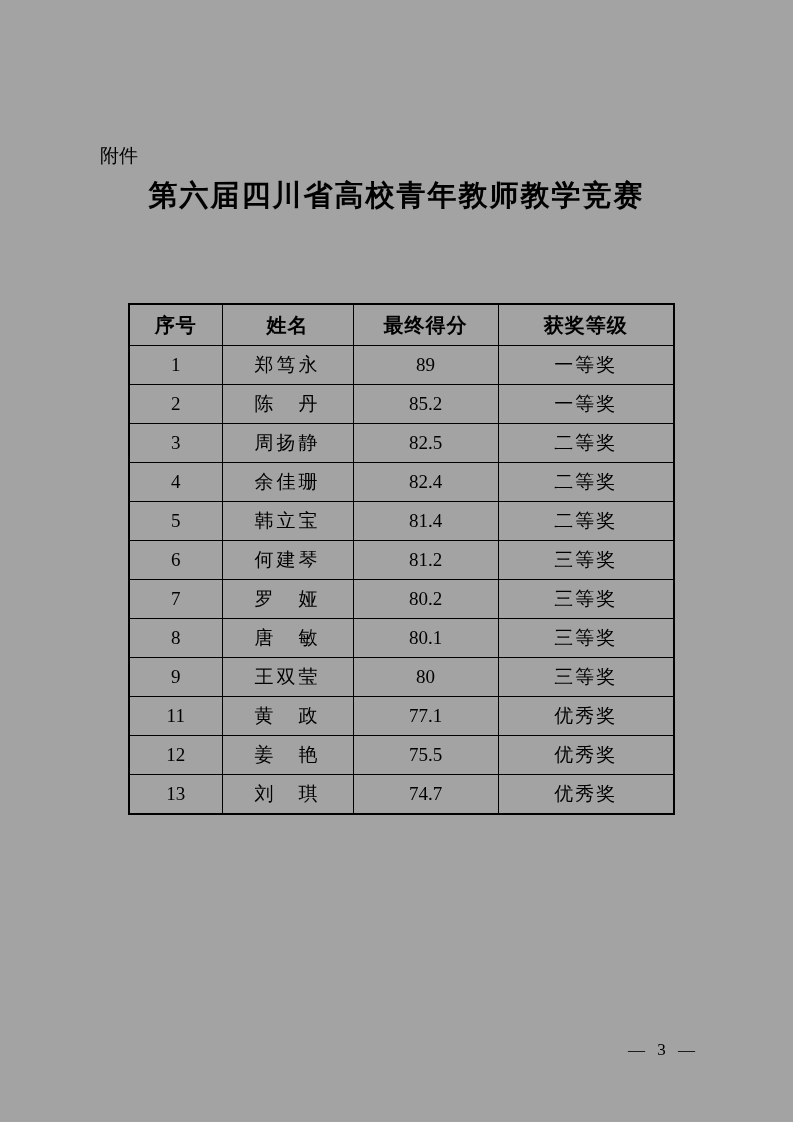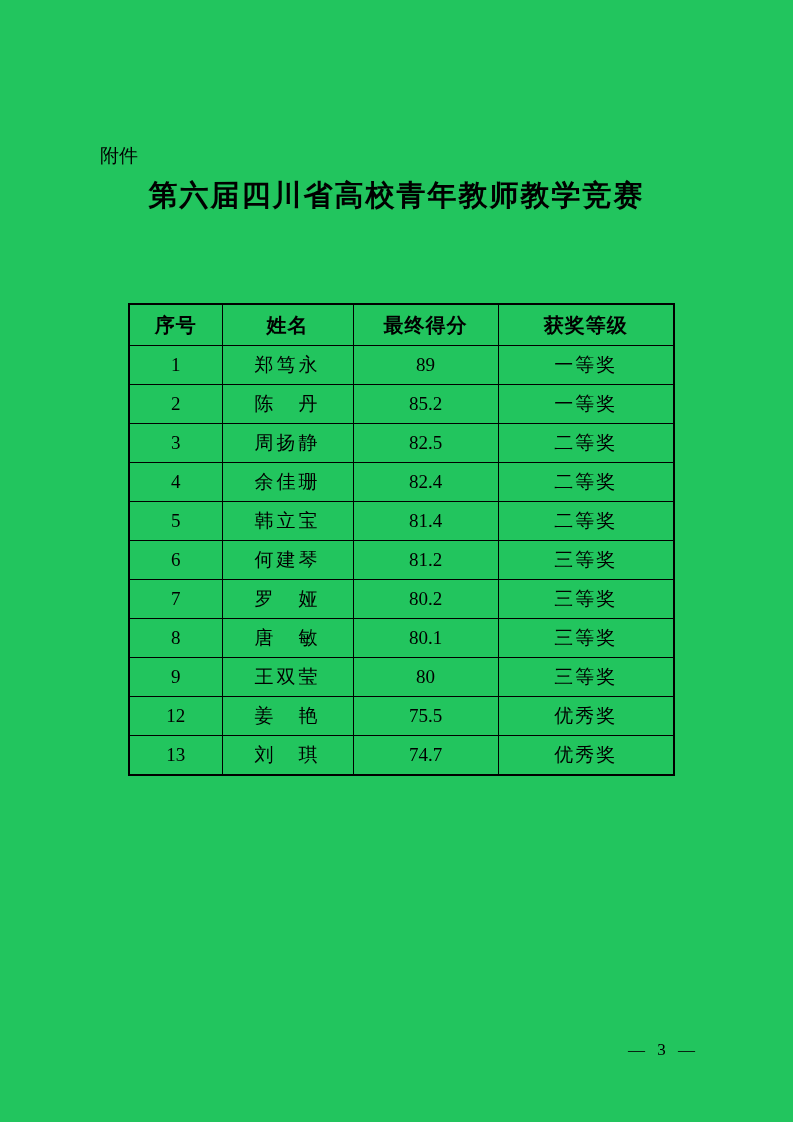--- a/index.html
+++ b/index.html
@@ -5,21 +5,21 @@
   html, body {
     margin: 0;
     padding: 0;
     background: #e8e8e8;
   }
   .page {
     position: relative;
     width: 793px;
     height: 1122px;
     margin: 0 auto;
-    background: #22c55e;
+    background: #a3a3a3;
     color: #000000;
     font-family: "Liberation Serif", "DejaVu Serif", serif;
     overflow: hidden;
   }
   .attachment {
     position: absolute;
     left: 100px;
     top: 143px;
     font-family: "Liberation Sans", "DejaVu Sans", sans-serif;
     font-size: 19px;
@@ -185,20 +185,26 @@
           <td class="score-cell">80.1</td>
           <td class="award-cell">三等奖</td>
         </tr>
         <tr>
           <td class="index-cell">9</td>
           <td class="name-cell">王双莹</td>
           <td class="score-cell">80</td>
           <td class="award-cell">三等奖</td>
         </tr>
         <tr>
+          <td class="index-cell">11</td>
+          <td class="name-cell">黄　政</td>
+          <td class="score-cell">77.1</td>
+          <td class="award-cell">优秀奖</td>
+        </tr>
+        <tr>
           <td class="index-cell">12</td>
           <td class="name-cell">姜　艳</td>
           <td class="score-cell">75.5</td>
           <td class="award-cell">优秀奖</td>
         </tr>
         <tr>
           <td class="index-cell">13</td>
           <td class="name-cell">刘　琪</td>
           <td class="score-cell">74.7</td>
           <td class="award-cell">优秀奖</td>

